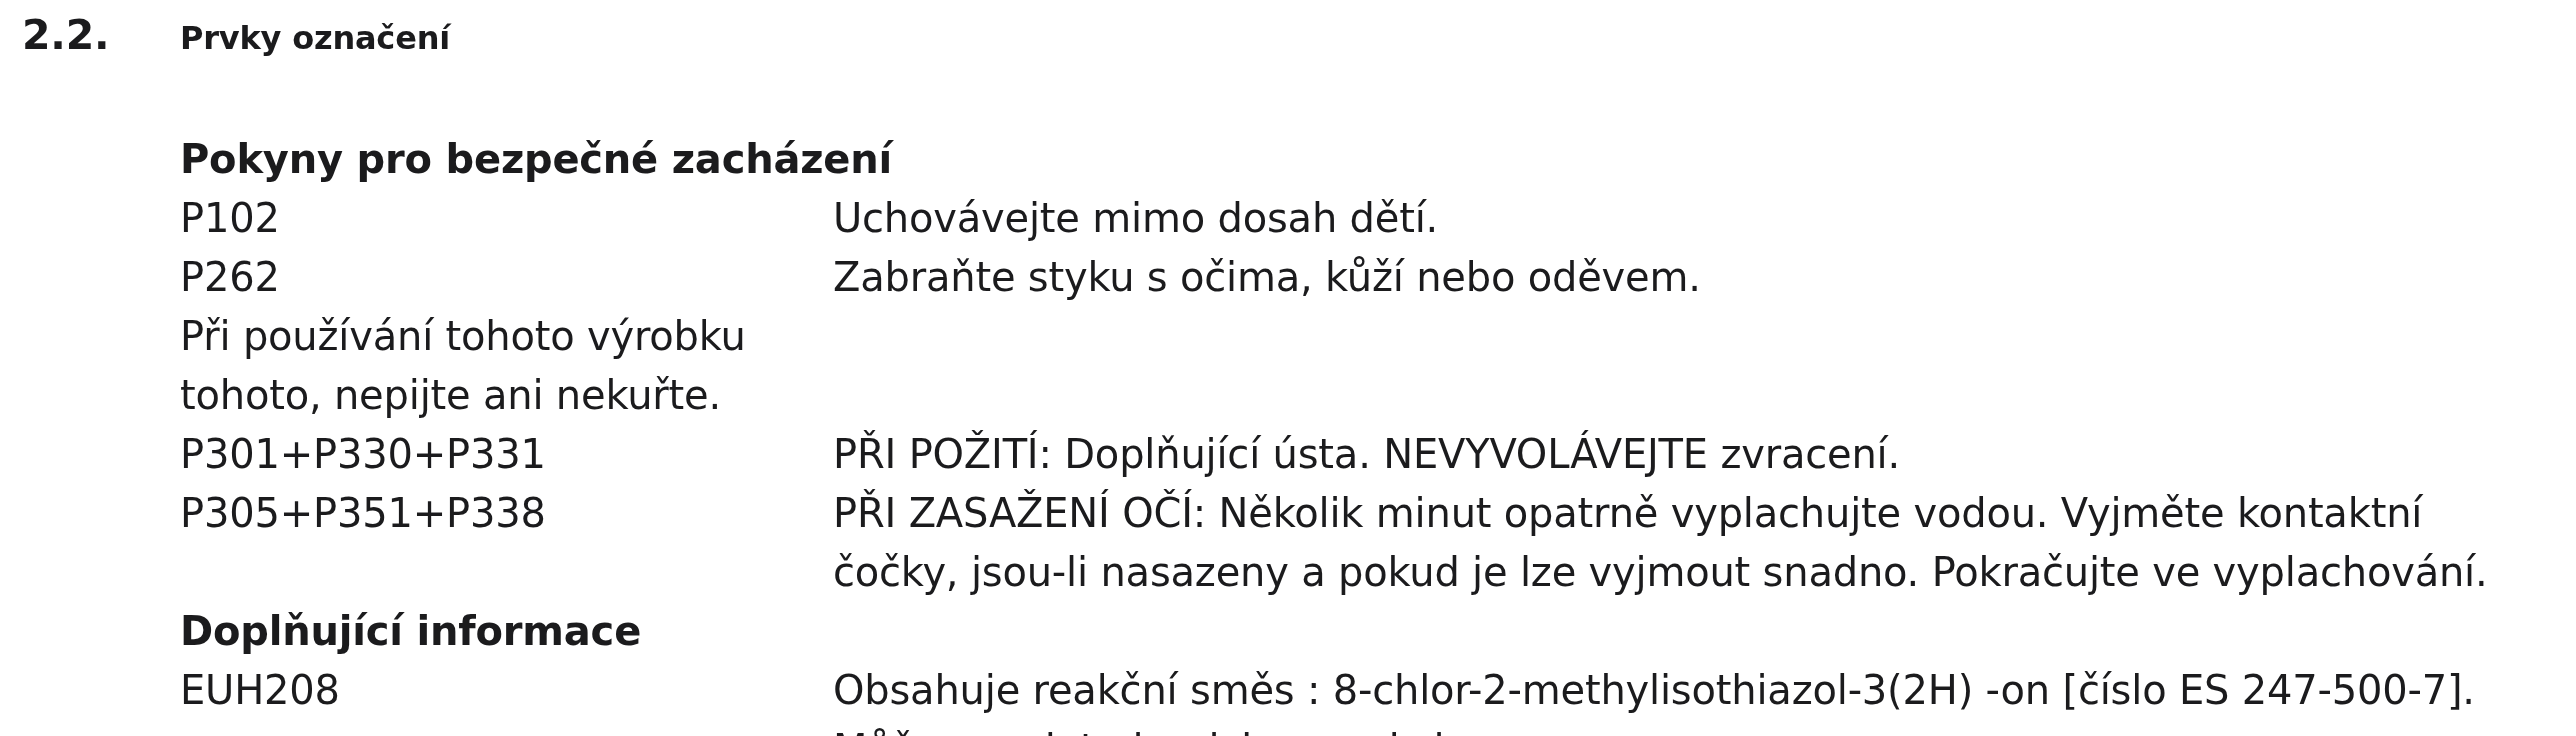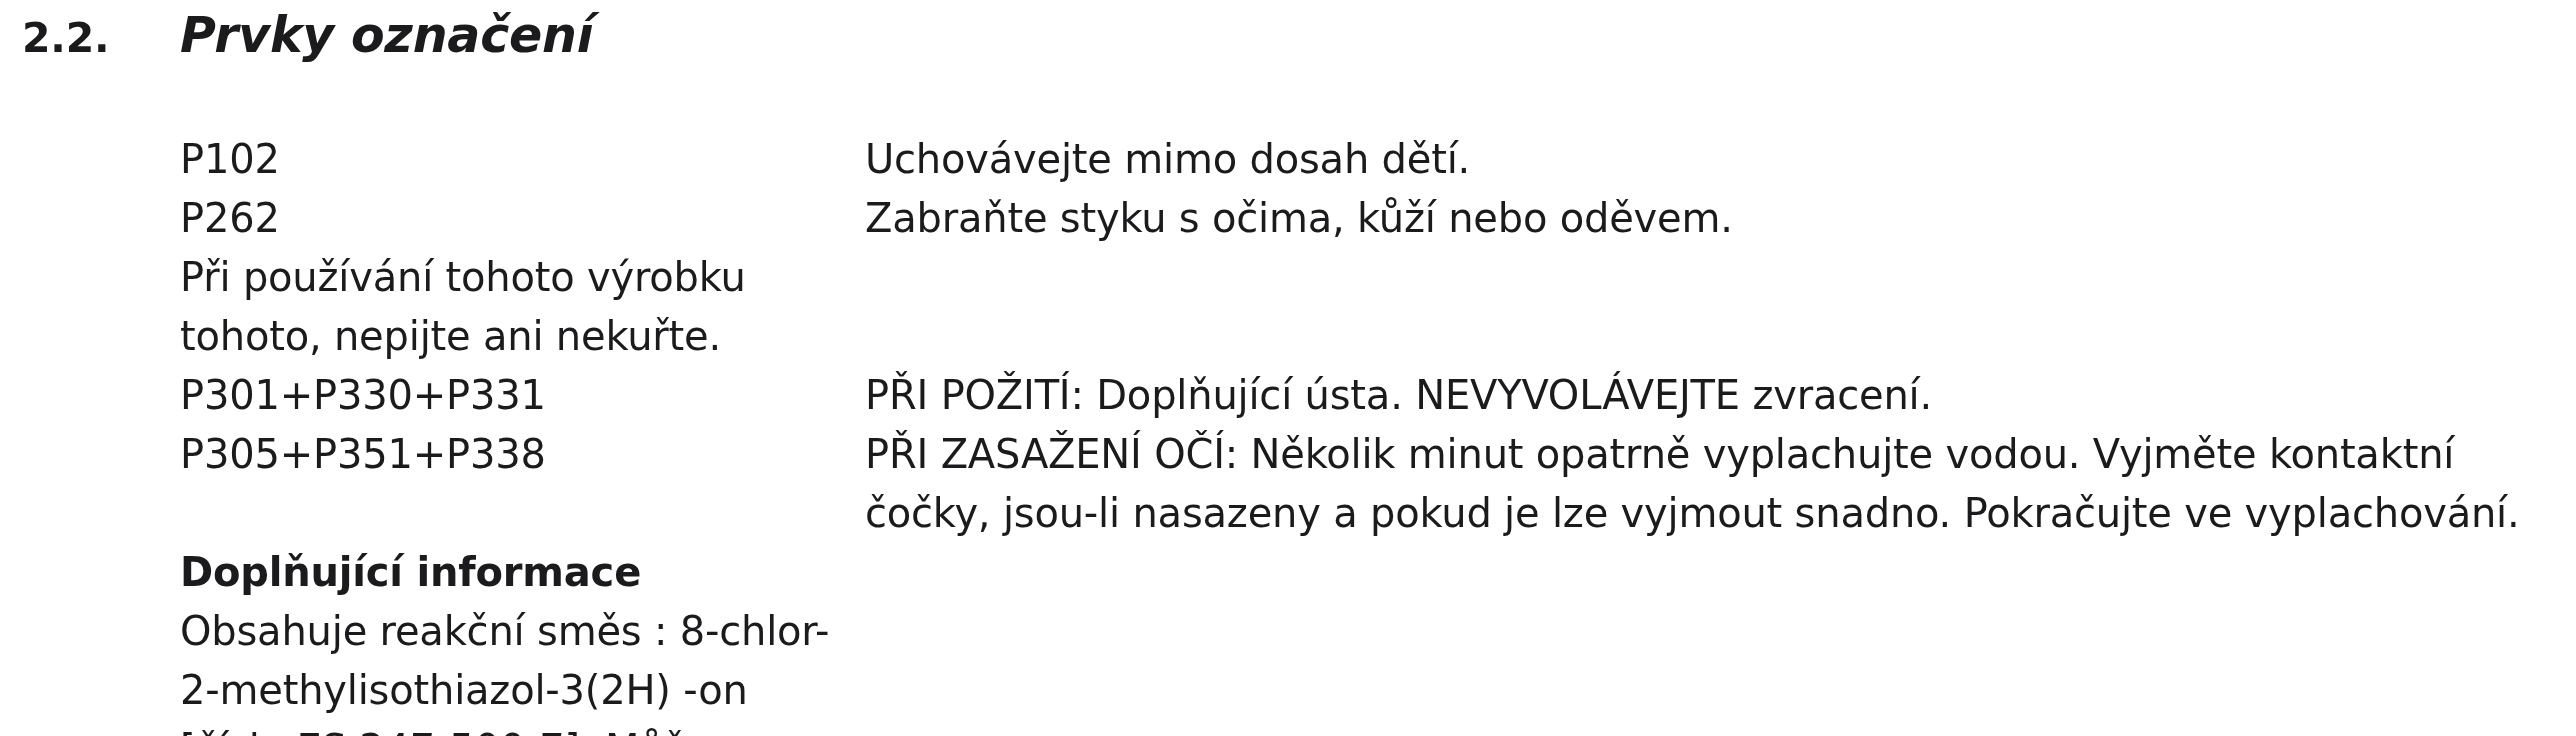--- a/index.html
+++ b/index.html
@@ -28,61 +28,60 @@
     align-items:baseline;
     font-weight:bold;
     font-size:41px;
     line-height:59px;
   }
   .section-heading .section-number{
     width:158px;
     flex:0 0 158px;
   }
   .section-heading h1{
-    font-size:49px;
+    font-size:32px;
     font-weight:bold;
     display:inline;
-    font-style:italic;
   }
   .content{
     position:absolute;
     top:130px;
     left:180px;
     width:2342px;
     line-height:59px;
   }
   .subheading{
     font-weight:bold;
     line-height:59px;
   }
   .statement-row{
     display:grid;
     grid-template-columns:653px 1680px;
     align-items:start;
-    gap:32px;
   }
   .statement-code{
     white-space:nowrap;
   }
   .statement-text{
     max-width:1680px;
   }
 </style>
 </head>
 <body>
 
 <div class="page">
 
   <header class="section-heading">
     <span class="section-number">2.2.</span>
     <h1>Prvky označení</h1>
   </header>
 
   <main class="content">
 
+    <div class="subheading">Pokyny pro bezpečné zacházení</div>
 
     <div class="statement-row">
       <span class="statement-code">P102</span>
       <span class="statement-text">Uchovávejte mimo dosah dětí.</span>
     </div>
 
     <div class="statement-row">
       <span class="statement-code">P262</span>
       <span class="statement-text">Zabraňte styku s očima, kůží nebo oděvem.</span>
     </div>
@@ -97,18 +96,19 @@
     </div>
 
     <div class="statement-row">
       <span class="statement-code">P305+P351+P338</span>
       <span class="statement-text">PŘI ZASAŽENÍ OČÍ: Několik minut opatrně vyplachujte vodou. Vyjměte kontaktní čočky, jsou-li nasazeny a pokud je lze vyjmout snadno. Pokračujte ve vyplachování.</span>
     </div>
 
     <div class="subheading">Doplňující informace</div>
 
     <div class="statement-row">
+      <span class="statement-code">EUH208</span>
       <span class="statement-text">Obsahuje reakční směs : 8-chlor-2-methylisothiazol-3(2H) -on [číslo ES 247-500-7]. Může vyvolat alergickou reakci.</span>
     </div>
 
   </main>
 </div>
 
 
 </body></html>

